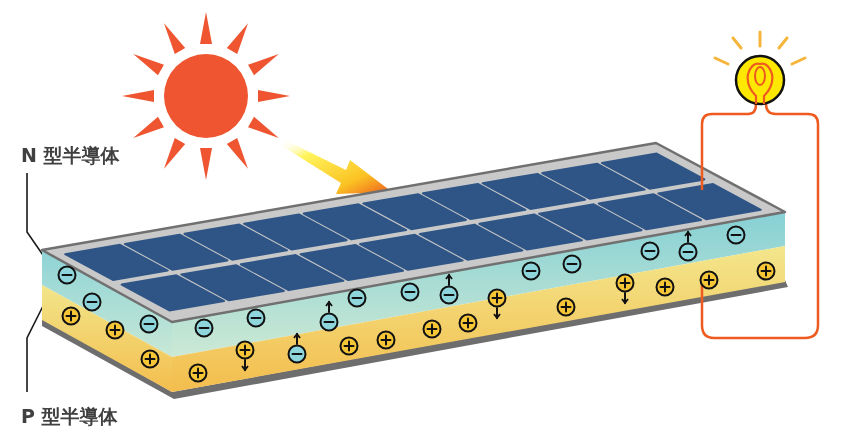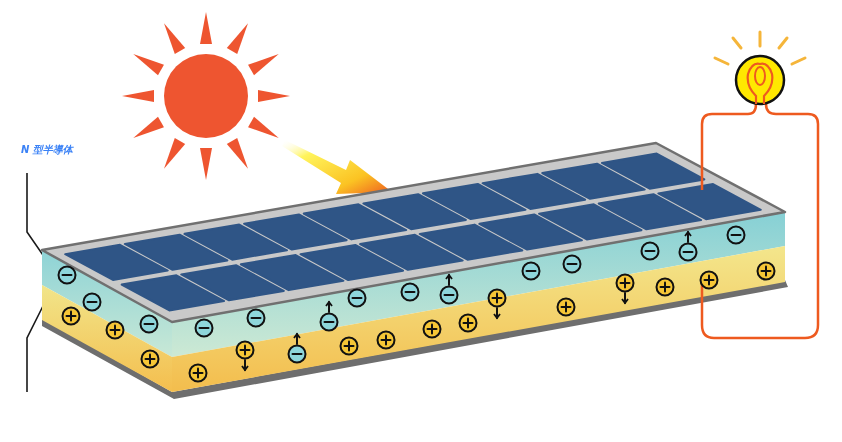--- a/index.html
+++ b/index.html
@@ -1,18 +1,18 @@
 <!DOCTYPE html>
 <html><head>
 <meta charset="utf-8">
 <style>
   html, body { margin:0; padding:0; background:#ffffff; }
   body { width:842px; height:442px; position:relative; overflow:hidden; font-family:"DejaVu Sans", sans-serif; }
   #stage { position:absolute; left:0; top:0; width:842px; height:442px; }
-  .label { position:absolute; font-family:"DejaVu Sans", sans-serif; font-weight:bold; font-size:10px; color:#3b82f6; white-space:nowrap;font-style:italic; }
+  .label { position:absolute; font-family:"DejaVu Sans", sans-serif; font-weight:bold; font-size:19px; color:#404040; white-space:nowrap; }
   #label-n { left:21px; top:143px; }
   #label-p { left:21px; top:404px; }
 </style>
 </head>
 <body>
 
 <div id="stage">
 <svg width="842" height="442" viewBox="0 0 842 442" xmlns="http://www.w3.org/2000/svg">
   <defs>
     <linearGradient id="nGradLeft" x1="0" y1="0" x2="0" y2="1">
@@ -288,13 +288,14 @@
           <polyline points="494,314 497,318 500,314" fill="none" stroke="#111" stroke-width="1.8"></polyline>
         </g>
         <g>
           <line x1="625" y1="293" x2="625" y2="303" stroke="#111" stroke-width="2" stroke-linecap="round"></line>
           <polyline points="622,299 625,303 628,299" fill="none" stroke="#111" stroke-width="1.8"></polyline>
         </g>
       </g>
 </svg>
 
 <div class="label" id="label-n">N 型半導体</div>
+<div class="label" id="label-p">P 型半導体</div>
 </div>
 
 </body></html>

